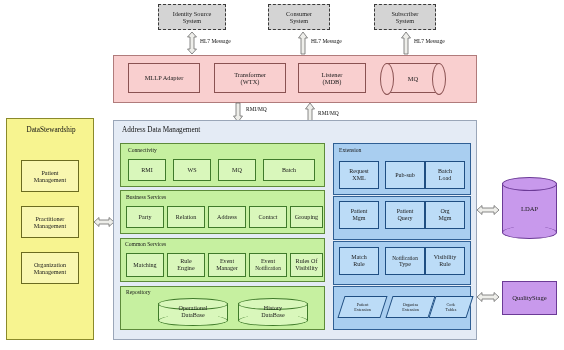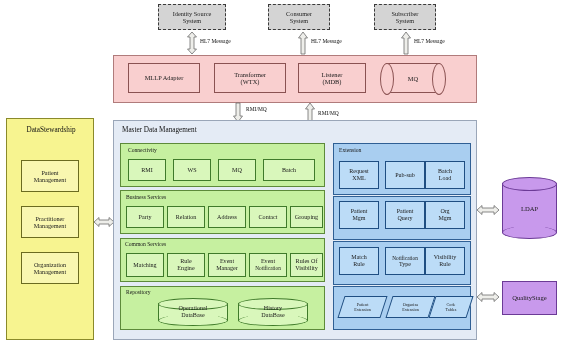--- a/index.html
+++ b/index.html
@@ -160,21 +160,21 @@
   <div class="abs yellowbox ctr" style="left:21px;top:252px;width:58px;height:32px;flex-direction:column;">
     <span>Organization</span>
     <span>Management</span>
   </div>
 
   <svg class="arrow" style="left:94px;top:216px;width:20px;height:12px;" viewBox="0 0 20 12">
     <path class="arrowshape" d="M0 6 L5 1.5 L5 4 L15 4 L15 1.5 L20 6 L15 10.5 L15 8 L5 8 L5 10.5 Z"></path>
   </svg>
 
   <div class="abs mdmpanel" style="left:113px;top:120px;width:364px;height:220px;"></div>
-  <div class="paneltitle" style="left:122px;top:126px;">Master Data Management</div>
+  <div class="paneltitle" style="left:122px;top:126px;">Address Data Management</div>
 
   <div class="abs greengrp" style="left:120px;top:143px;width:205px;height:44px;"></div>
   <div class="grptitle" style="left:128px;top:147px;">Connectivity</div>
   <div class="abs greenbox ctr" style="left:128px;top:159px;width:38px;height:22px;">
     <span>RMI</span>
   </div>
   <div class="abs greenbox ctr" style="left:173px;top:159px;width:38px;height:22px;">
     <span>WS</span>
   </div>
   <div class="abs greenbox ctr" style="left:218px;top:159px;width:38px;height:22px;">

